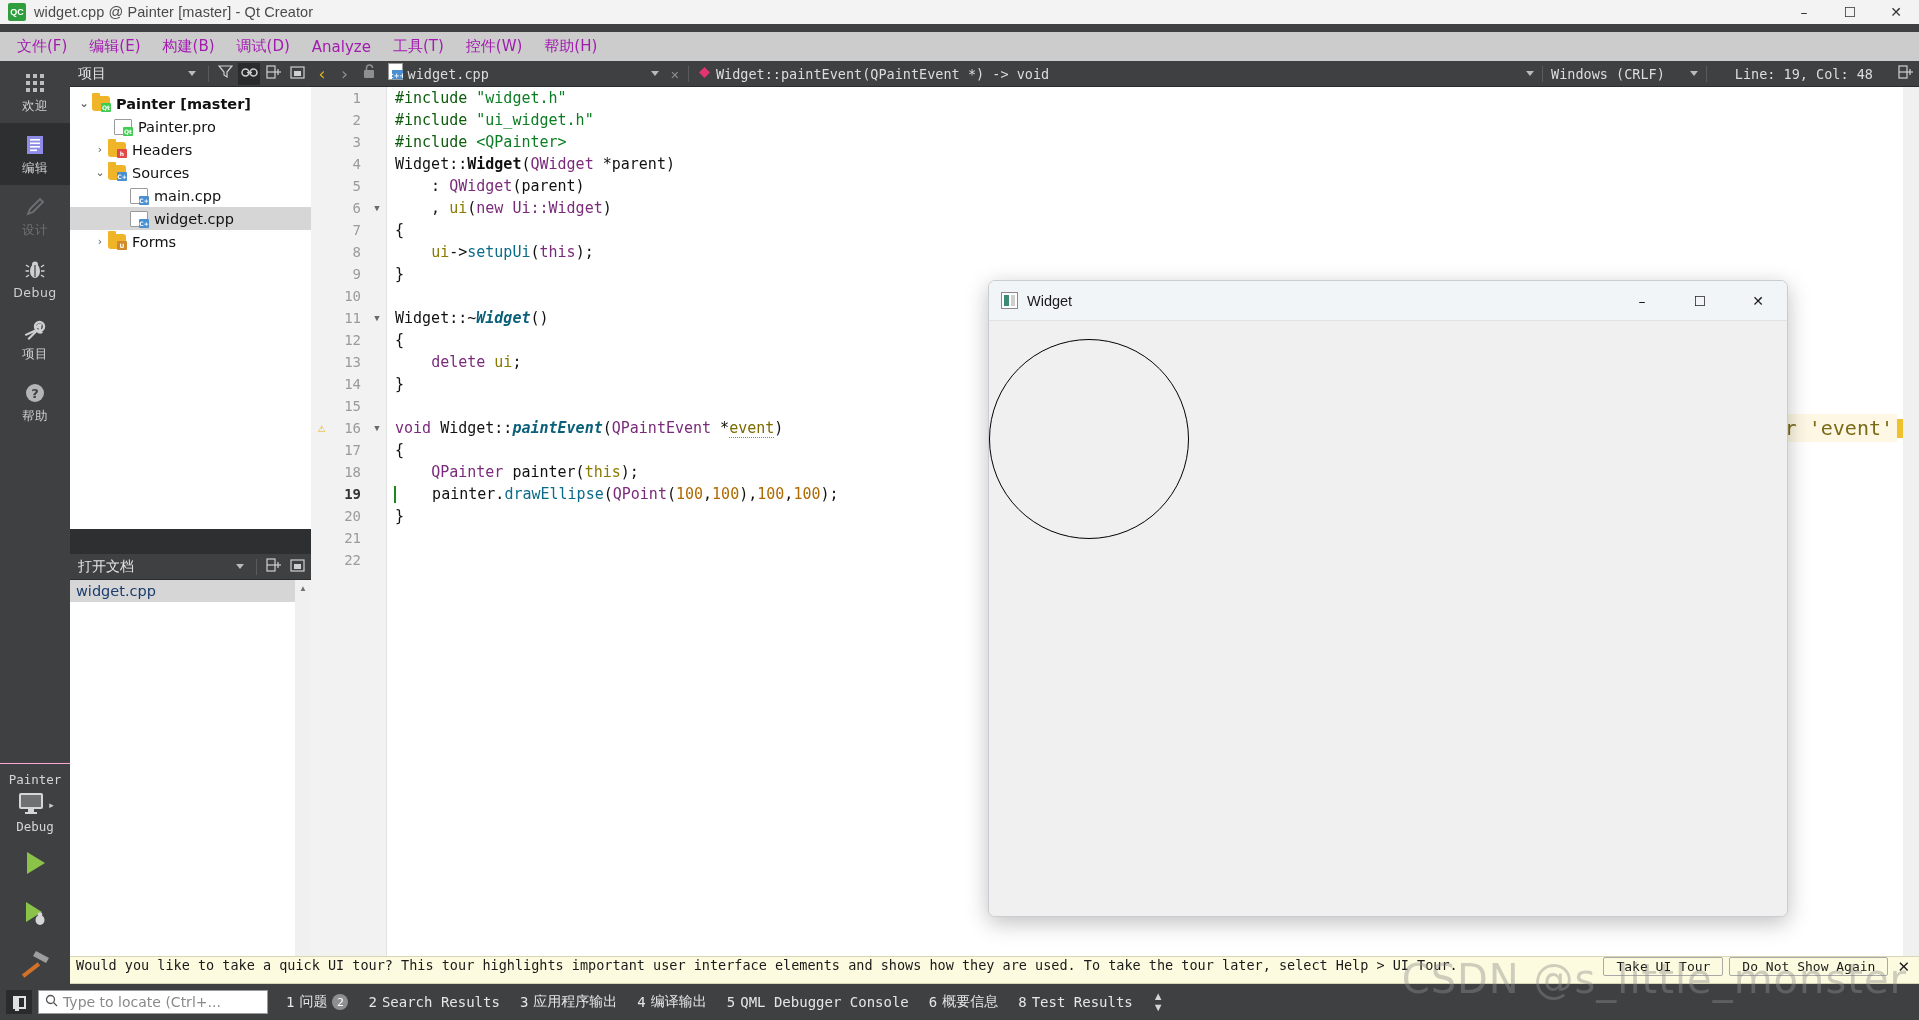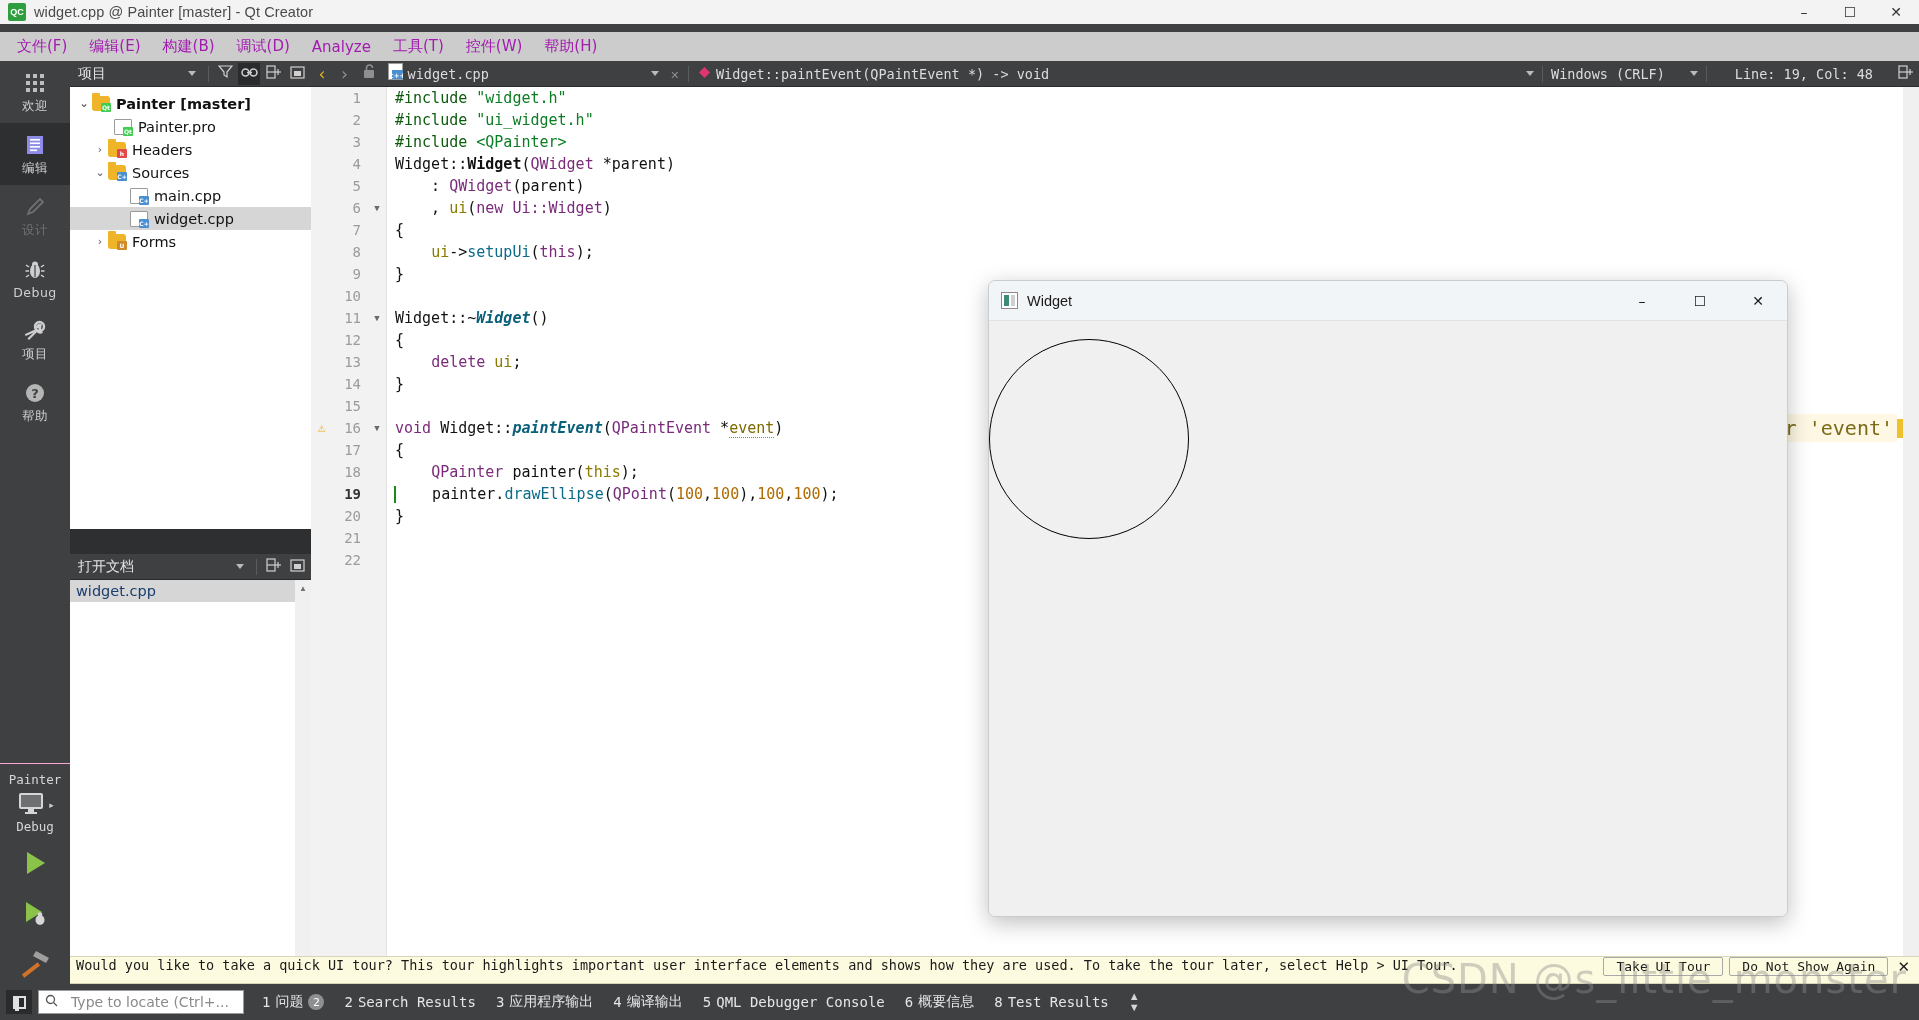--- a/index.html
+++ b/index.html
@@ -238,22 +238,22 @@
     position: absolute; left: 0; bottom: 0; width: 1919px; height: 36px;
     background: #3f4042; display: flex; align-items: center; padding-left: 6px;
   }
   .sb-toggle {
     width: 26px; height: 24px; background: #2a2b2c; display: flex; align-items: center;
     justify-content: center; margin-right: 6px;
   }
   .sb-toggle i { display: block; width: 13px; height: 13px; border: 2px solid #e0e0e0; }
   .sb-toggle i:before { content:""; display: block; width: 4px; height: 13px; background: #e0e0e0; }
   .locate {
-    width: 206px; height: 24px; background: #fff; display: flex; align-items: center;
-    padding-left: 6px; gap: 13px; border: 1px solid #9a9a9a;
+    width: 230px; height: 24px; background: #fff; display: flex; align-items: center;
+    padding-left: 6px; gap: 5px; border: 1px solid #9a9a9a;
   }
   .locate .ph { font-size: 14px; color: #8a8a8a; font-family: "DejaVu Sans", sans-serif; }
   .sb-items { display: flex; align-items: center; gap: 20px; margin-left: 18px; }
   .sb-item {
     font-size: 14px; color: #e6e6e6; font-family: "DejaVu Sans Mono", monospace;
     display: flex; align-items: center; gap: 5px; white-space: nowrap;
   }
   .badge {
     background: #8e8f91; color: #fff; border-radius: 8px; min-width: 16px; height: 16px;
     font-size: 11px; display: inline-flex; align-items: center; justify-content: center;

